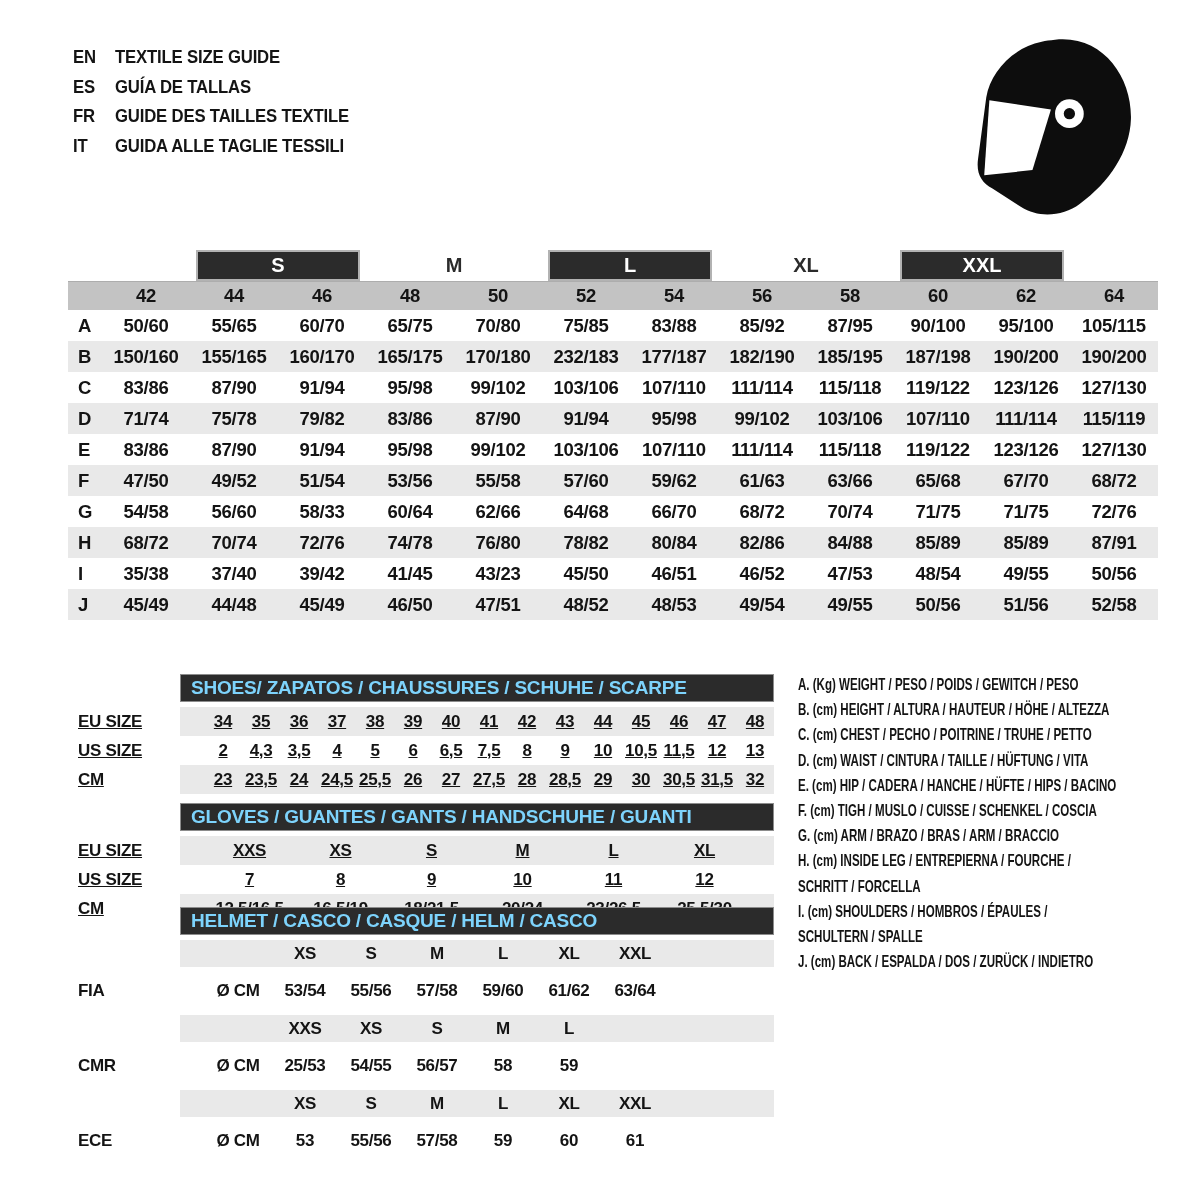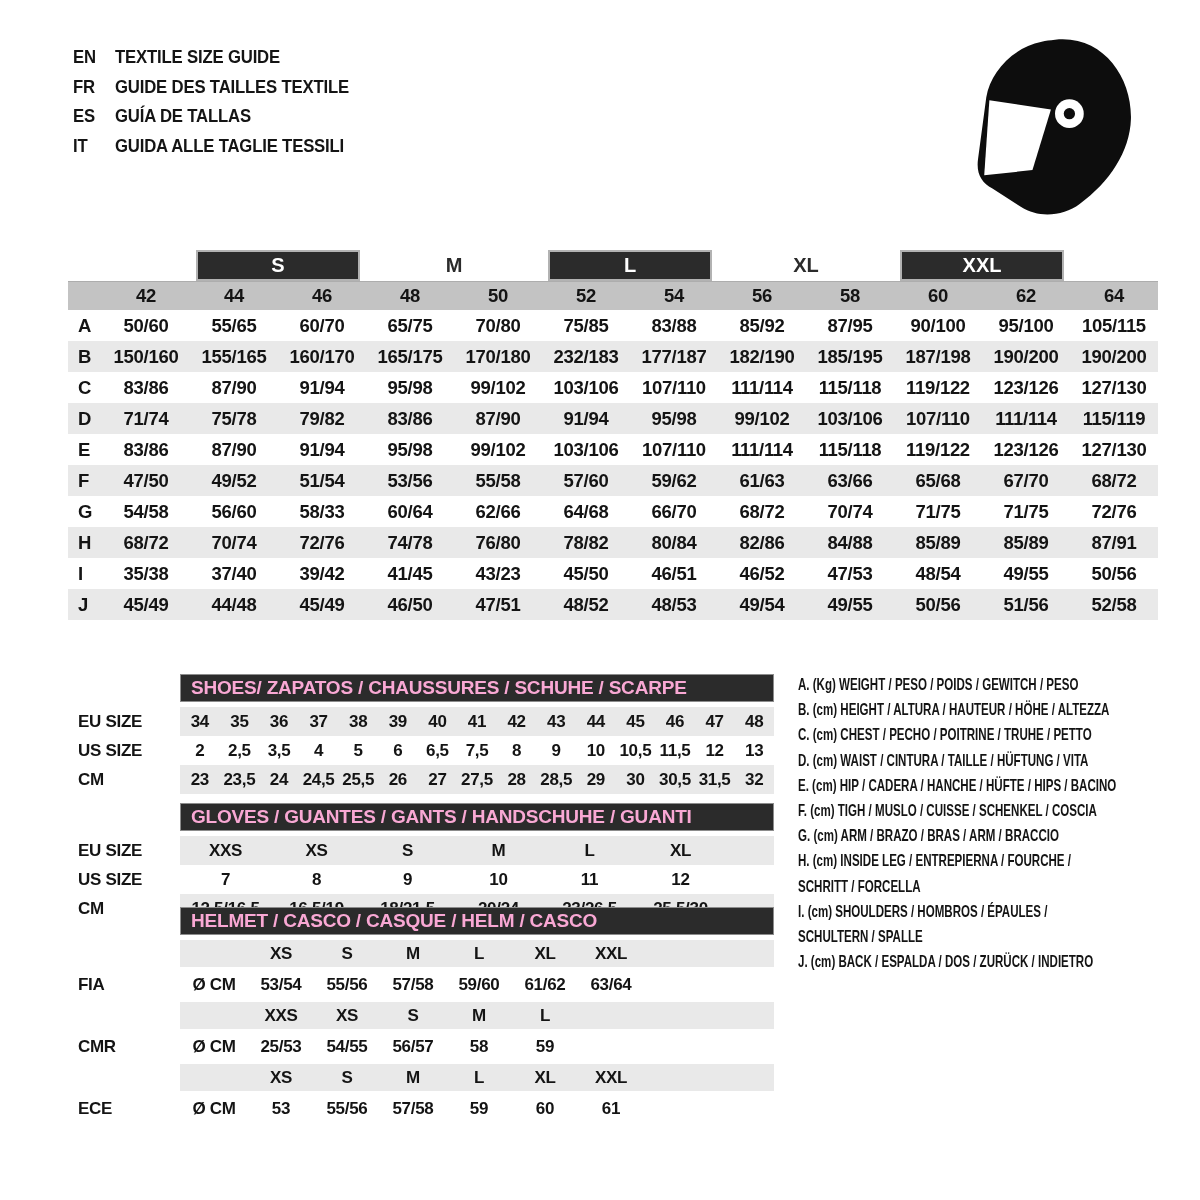--- a/index.html
+++ b/index.html
@@ -19,53 +19,53 @@
         display:flex;align-items:center;justify-content:center;font-size:20px;}
   .gplain{color:#2b2b2b;display:flex;align-items:center;justify-content:center;font-size:20px;}
   .band-row{background:#c3c3c3;height:28px;align-items:center;border-top:1px solid #adadad;}
   .mrow{height:31px;align-items:center;}
   .striped{background:#e9e9e9;}
   .cell{text-align:center;font-size:18.5px;letter-spacing:-0.3px;white-space:nowrap;}
   .rowlabel{text-align:left;padding-left:10px;}
   
   .subtable{position:absolute;left:68px;width:714px;}
   .shoes{top:674px;} .gloves{top:803px;} .helmet-tbl{top:907px;}
-  .bar{margin-left:112px;width:594px;height:28px;background:#2b2b2b;color:#f9a8d4;
+  .bar{margin-left:112px;width:594px;height:28px;background:#2b2b2b;color:#7dd3fc;
        display:flex;align-items:center;padding-left:10px;box-sizing:border-box;
        font-size:19px;letter-spacing:-0.2px;white-space:nowrap;border:1px solid #8c8c8c;}
   .trows{margin-top:5px;}
   .trow{display:grid;grid-template-columns:112px 594px;align-items:center;}
-  .shoes .trow,.gloves .trow{height:29px;}
+  .shoes .trow,.gloves .trow{height:29px;text-decoration:underline;}
   .trow .cell{font-size:17px;}
-  .vals{display:grid;height:100%;align-items:center;}
+  .vals{display:grid;height:100%;align-items:center;padding-left:24px;}
   .shoes .vals{grid-template-columns:repeat(15,1fr);}
   .gloves .vals{grid-template-columns:repeat(6,91px) 1fr;}
   .helmet-tbl .vals{grid-template-columns:68px repeat(6,66px) 1fr;}
   .helmet-tbl .trow.sizes{height:27px;}
-  .helmet-tbl .trow.data{height:35px;}
+  .helmet-tbl .trow.data{height:48px;}
   
   .legend{position:absolute;left:798px;top:672px;width:560px;}
   .legend .item{font-size:16.5px;line-height:25.2px;white-space:pre-line;
                 transform:scaleX(0.70);transform-origin:0 0;letter-spacing:0;}
 </style>
 </head>
 <body>
 
 <div class="lang-block" id="langs">
     <div class="lrow">
       <div class="lcode">EN</div>
       <div class="ltitle">TEXTILE SIZE GUIDE</div>
     </div>
     <div class="lrow">
+      <div class="lcode">ES</div>
+      <div class="ltitle">GUÍA DE TALLAS</div>
+    </div>
+    <div class="lrow">
       <div class="lcode">FR</div>
       <div class="ltitle">GUIDE DES TAILLES TEXTILE</div>
-    </div>
-    <div class="lrow">
-      <div class="lcode">ES</div>
-      <div class="ltitle">GUÍA DE TALLAS</div>
     </div>
     <div class="lrow">
       <div class="lcode">IT</div>
       <div class="ltitle">GUIDA ALLE TAGLIE TESSILI</div>
     </div>
   </div>
 
 <div class="helmet-icon">
   <svg viewBox="0 0 154 172" width="158" height="178" aria-hidden="true">
     <path d="M65,3 C36,9 15,33 11,57 L3,117 C1,131 6,140 17,146 L45,164 C62,175 86,173 102,161 C131,140 151,110 152,78 C153,37 124,-4 78,1 C73,1.5 69,2 65,3 Z" fill="#0d0d0d"></path>
@@ -272,21 +272,21 @@
           <div class="cell">45</div>
           <div class="cell">46</div>
           <div class="cell">47</div>
           <div class="cell">48</div>
         </div>
       </div>
       <div class="trow">
         <div class="cell rowlabel">US SIZE</div>
         <div class="vals">
           <div class="cell">2</div>
-          <div class="cell">2,5</div>
+          <div class="cell">4,3</div>
           <div class="cell">3,5</div>
           <div class="cell">4</div>
           <div class="cell">5</div>
           <div class="cell">6</div>
           <div class="cell">6,5</div>
           <div class="cell">7,5</div>
           <div class="cell">8</div>
           <div class="cell">9</div>
           <div class="cell">10</div>
           <div class="cell">10,5</div>

